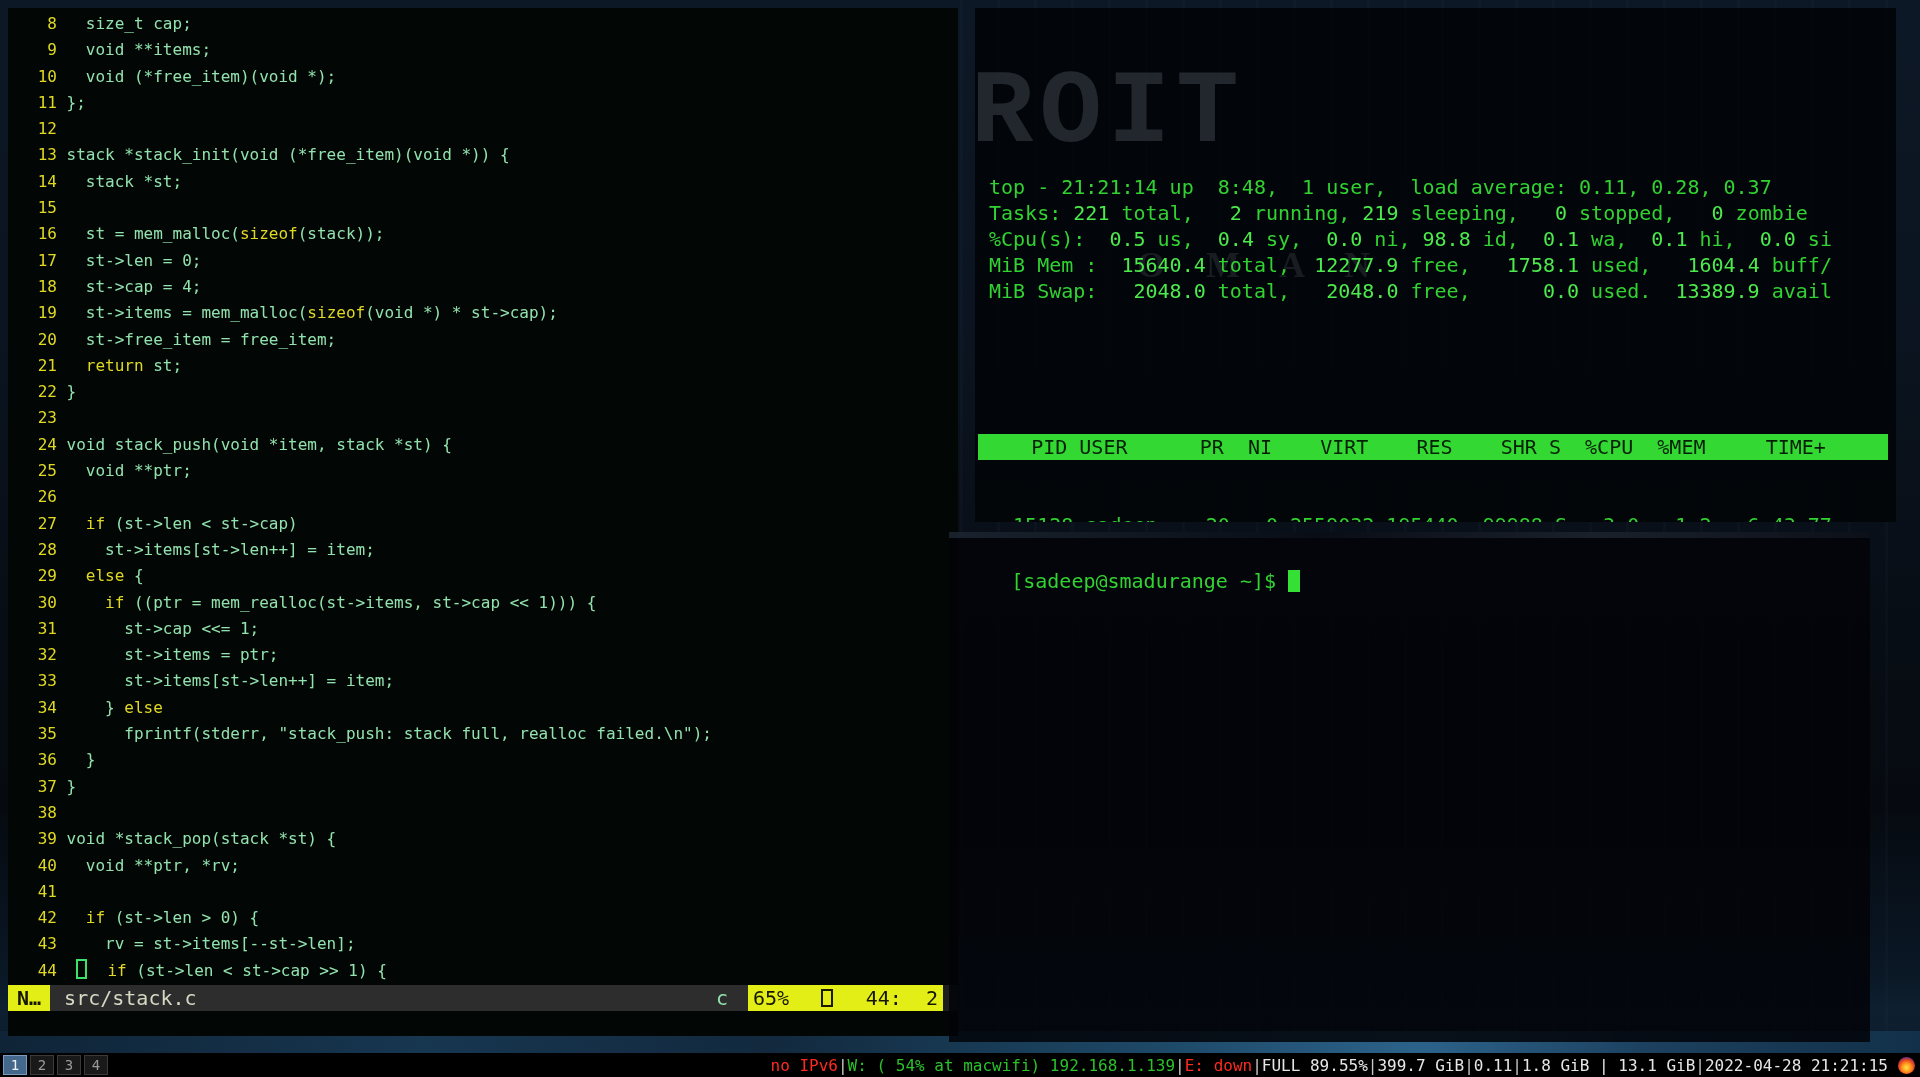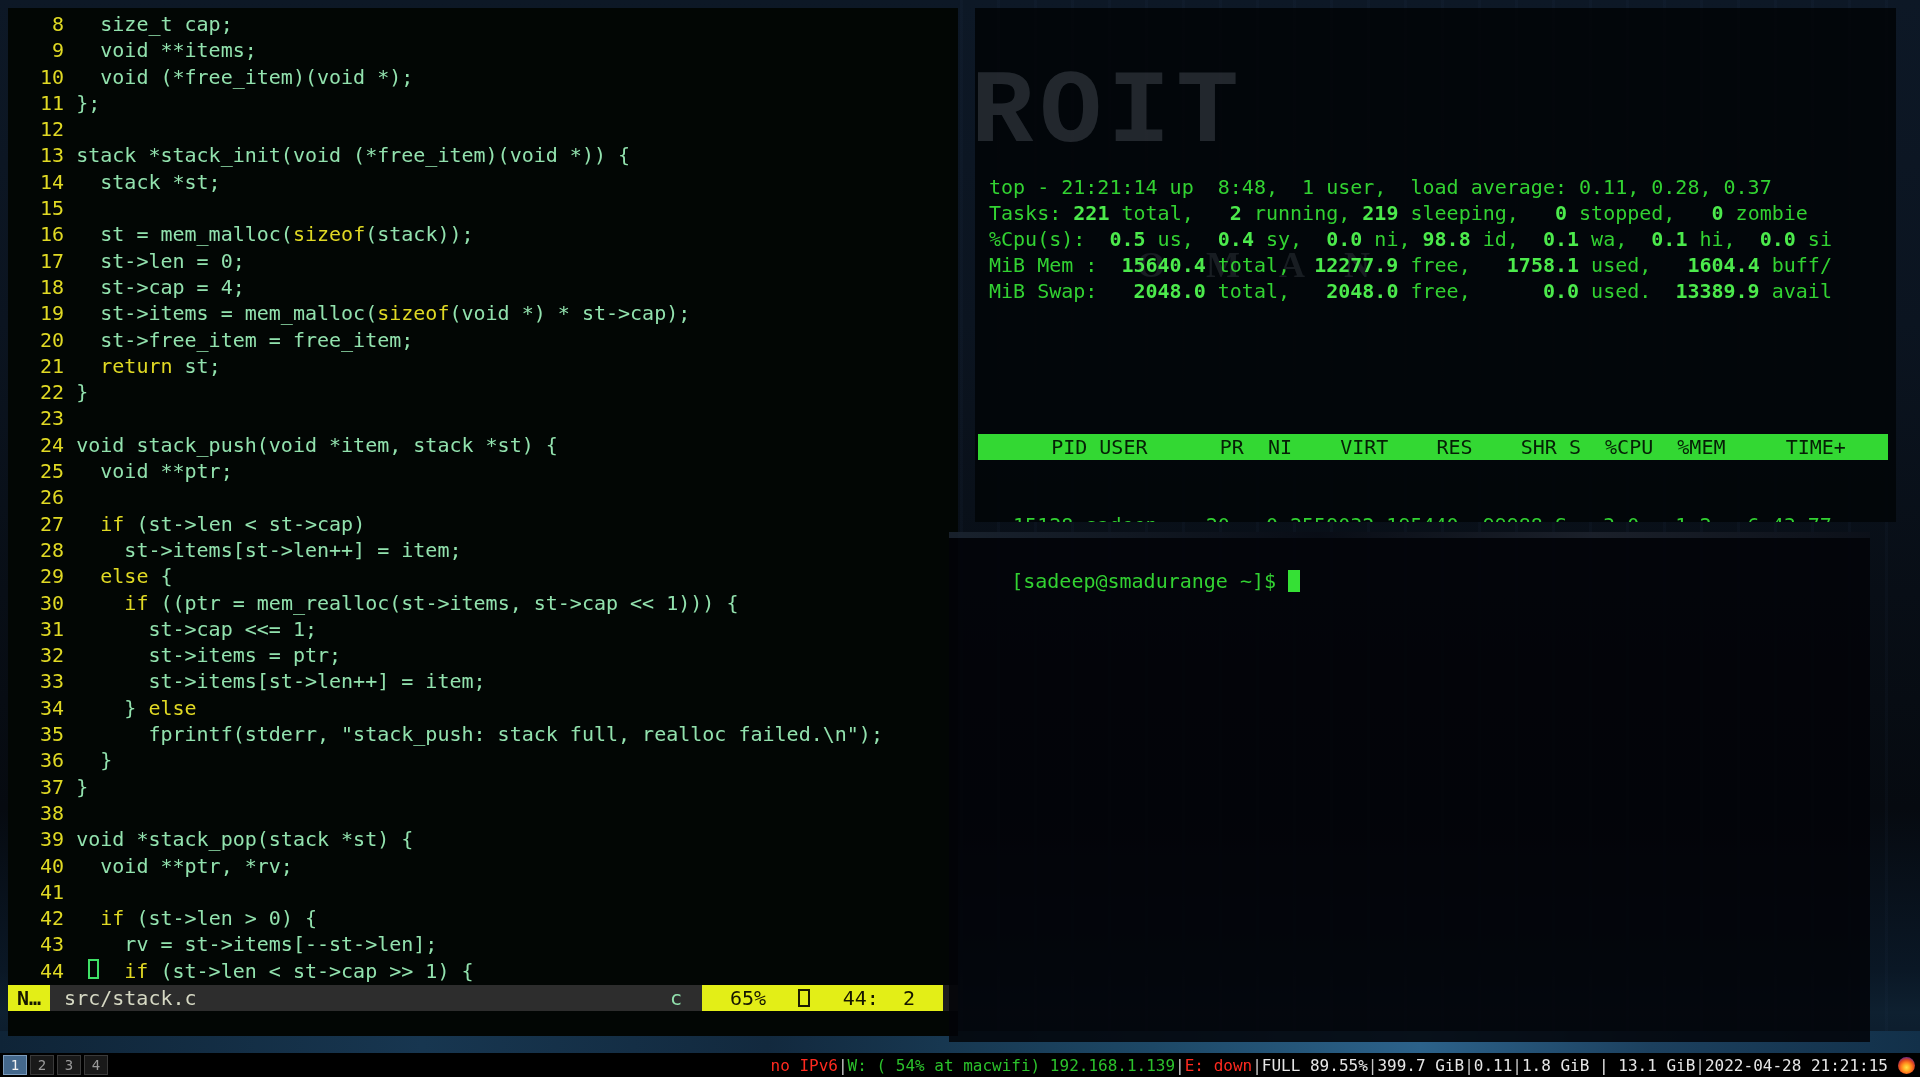--- a/index.html
+++ b/index.html
@@ -9,50 +9,50 @@
   
   .wallpaper{position:absolute;inset:0;
     background:linear-gradient(180deg,#0d1826 0%,#0b1420 30%,#080e16 55%,#060a10 75%,#0a1725 90%,#0e2030 94%,#0a1828 100%)}
   .streaks{position:absolute;left:960px;top:0;width:960px;height:1077px;
     background:repeating-linear-gradient(90deg,rgba(45,65,100,.08) 0 3px,transparent 3px 37px)}
   .water{position:absolute;left:0;top:1031px;width:1920px;height:22px;
     background:linear-gradient(90deg,#0f2437,#173650 22%,#12293e 40%,#1d4866 60%,#2c628a 74%,#1c405e 86%,#123049)}
 
   
   .win-editor{position:absolute;left:8px;top:8px;width:950px;height:1028px;background:#020604}
-  .code-area{padding:3px 0 4px 20px;font-size:20px;line-height:26.3px;white-space:pre;color:var(--editor_text)}
+  .code-area{padding:3px 0 4px 20px;font-size:16px;line-height:26.3px;white-space:pre;color:var(--editor_text)}
   .code-line{height:26.3px}
   .ln{color:var(--editor_yellow)}
   .k{color:var(--editor_yellow)}
   .cur{display:inline-block;width:11px;height:20px;border:2px solid #3fe066;margin-right:1px;
        vertical-align:-3px;box-sizing:border-box}
   .statusline{position:absolute;left:0;top:977px;width:950px;height:26px;display:flex;
        font-size:20px;line-height:26px;white-space:pre}
   .mode{background:var(--statusline_yellow);color:#151500;font-weight:bold;padding:0 9px;
        display:flex;align-items:center}
   .fileseg{flex:1;background:#2d2d2d;display:flex;padding:0 14px;color:#d6d9c4}
   .ftype{margin-left:auto;color:var(--editor_text);padding-right:6px}
   .posseg{background:var(--statusline_yellow);color:#151500;width:185px;display:flex;
-       align-items:center;justify-content:space-between;padding:0 28px}
+       align-items:center;justify-content:space-between;padding:0 5px}
   .tofu{width:12px;height:18px;border:2px solid #1b1b00;box-sizing:border-box}
   .sl-tail{width:15px;background:#1d1d1d}
   .cmdline{position:absolute;left:0;top:1003px;width:950px;height:25px;background:#020604}
 
   
   .win-top{position:absolute;left:975px;top:8px;width:921px;height:514px;background:rgba(2,5,9,.93);
        font-size:20px;line-height:26px;white-space:pre;color:var(--terminal_green);overflow:hidden}
   .letters1{position:absolute;left:-4px;top:92px;font-family:Liberation Mono, monospace;
        font-weight:bold;font-size:104px;letter-spacing:6px;color:rgba(152,160,172,.22)}
   .letters2{position:absolute;left:162px;top:244px;font-family:Liberation Serif, serif;
        font-weight:bold;font-size:36px;letter-spacing:16px;color:rgba(152,160,172,.15)}
   .top-content{position:relative;padding:10px 0 0 14px}
-  .b{font-weight:bold;color:var(--terminal_green_bright)}
+  .b{font-weight:normal;color:var(--terminal_green_bright)}
   .blankline{height:26px}
   .top-header{background:var(--top_header_bg);color:#062006;height:26px;margin-left:-11px;
-       padding-left:25px;margin-right:8px}
+       padding-left:5px;margin-right:8px}
   .trow{height:26px}
 
   
   .win-shell{position:absolute;left:949px;top:532px;width:921px;height:510px;background:rgba(2,4,8,.86)}
   .win-shell::before{content:"";position:absolute;left:0;top:0;width:100%;height:6px;
        background:linear-gradient(90deg,rgba(90,120,150,.25),rgba(40,60,90,.15) 40%,rgba(120,140,170,.2) 70%,rgba(60,80,110,.15))}
   .prompt-line{padding:13px 0 0 14px;font-size:20px;color:var(--terminal_green);white-space:pre}
   .cursor-block{display:inline-block;width:12px;height:22px;background:#35e035;vertical-align:-4px}
 
   

